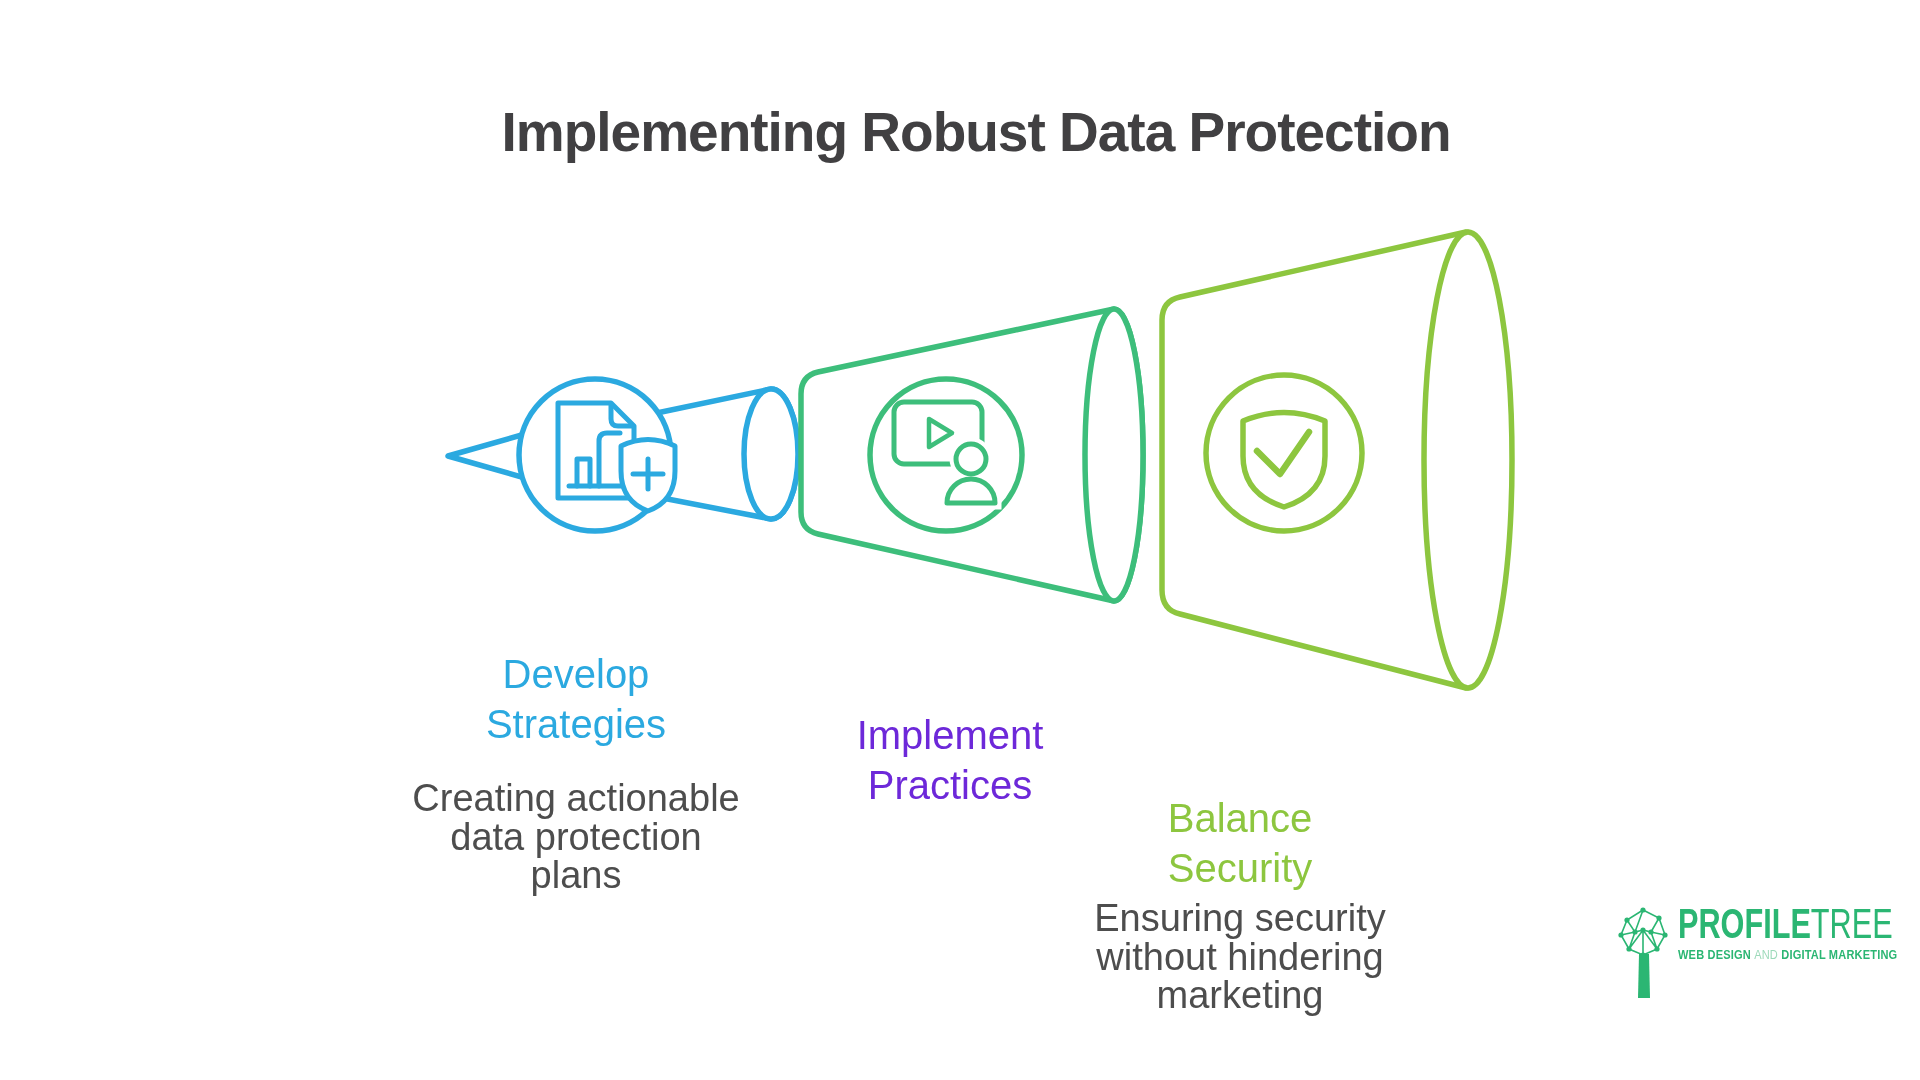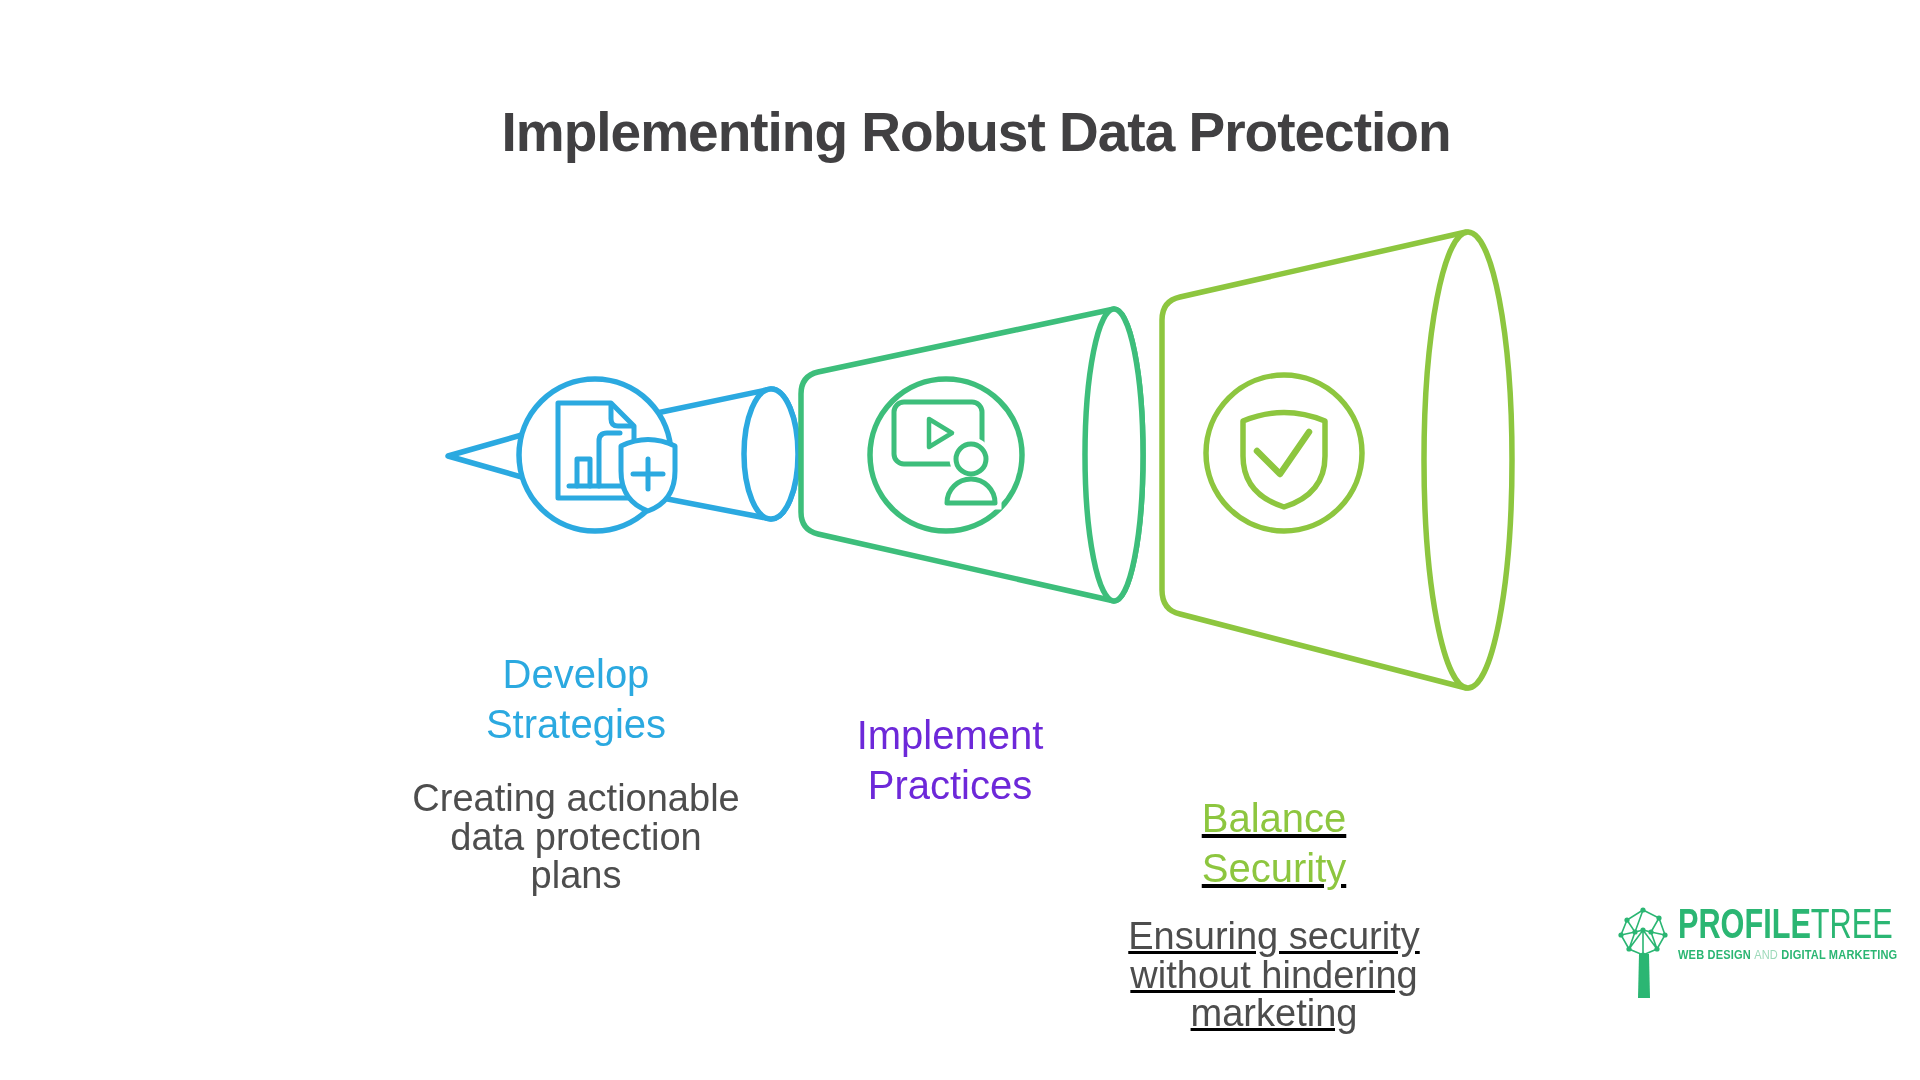--- a/index.html
+++ b/index.html
@@ -12,25 +12,25 @@
     color:#414042;
   }
 
   .diagram-svg{position:absolute;left:0;top:0;width:1920px;height:1080px;}
 
   .stage{position:absolute;width:360px;text-align:center;}
   .stage-label{font-size:40px;line-height:50px;white-space:pre-line;font-weight:400;}
   .stage-desc{font-size:38px;line-height:38.5px;color:#4D4D4D;white-space:pre-line;margin-top:30px;}
   .stage-1{left:396px;top:633px;margin-top:16px;}
   .stage-2{left:770px;top:710px;}
-  .stage-3{left:1094px;top:793px;text-decoration:underline;}
+  .stage-3{left:1060px;top:793px;}
   .stage-1 .stage-label{color:#2BA9E0;}
   .stage-2 .stage-label{color:#6d28d9;}
   .stage-3 .stage-label{color:#8DC63F;}
-  .stage-3 .stage-desc{margin-top:24px;}
+  .stage-3 .stage-desc{margin-top:6px;}
 
   .logo{position:absolute;left:1616px;top:902px;display:flex;align-items:flex-start;}
   .logo-text{margin-left:6px;}
   .brand-line{
     font-size:42px;font-weight:bold;color:#2BB673;line-height:44px;
     transform:scaleX(0.73);transform-origin:left top;white-space:nowrap;letter-spacing:0;
   }
   .brand-light{font-weight:400;}
   .tagline{
     font-size:13px;font-weight:bold;color:#2BB673;letter-spacing:0.2px;

